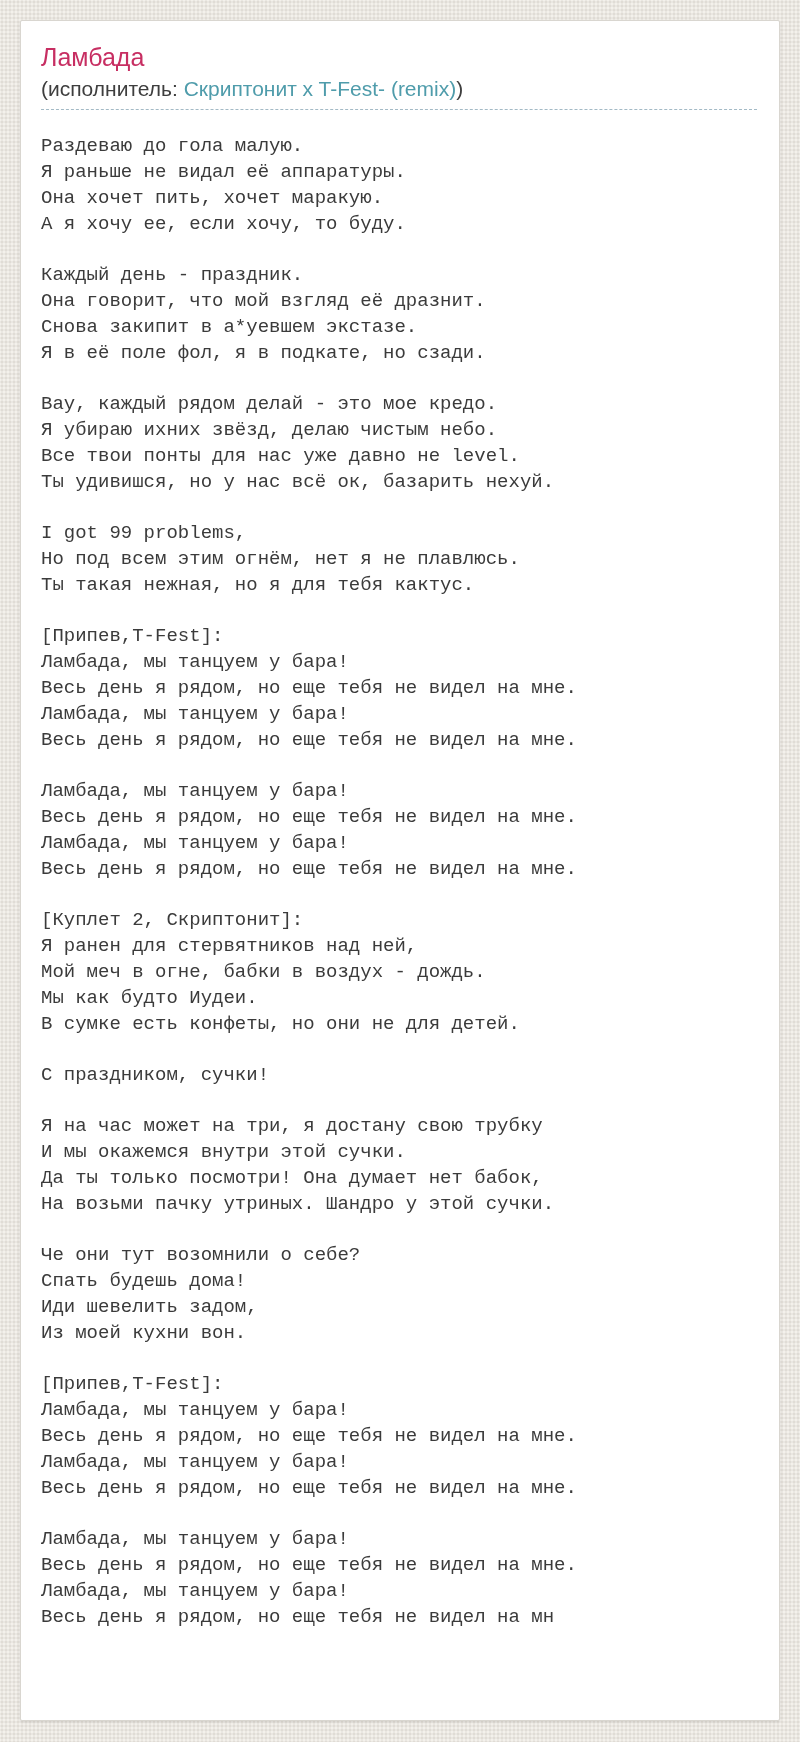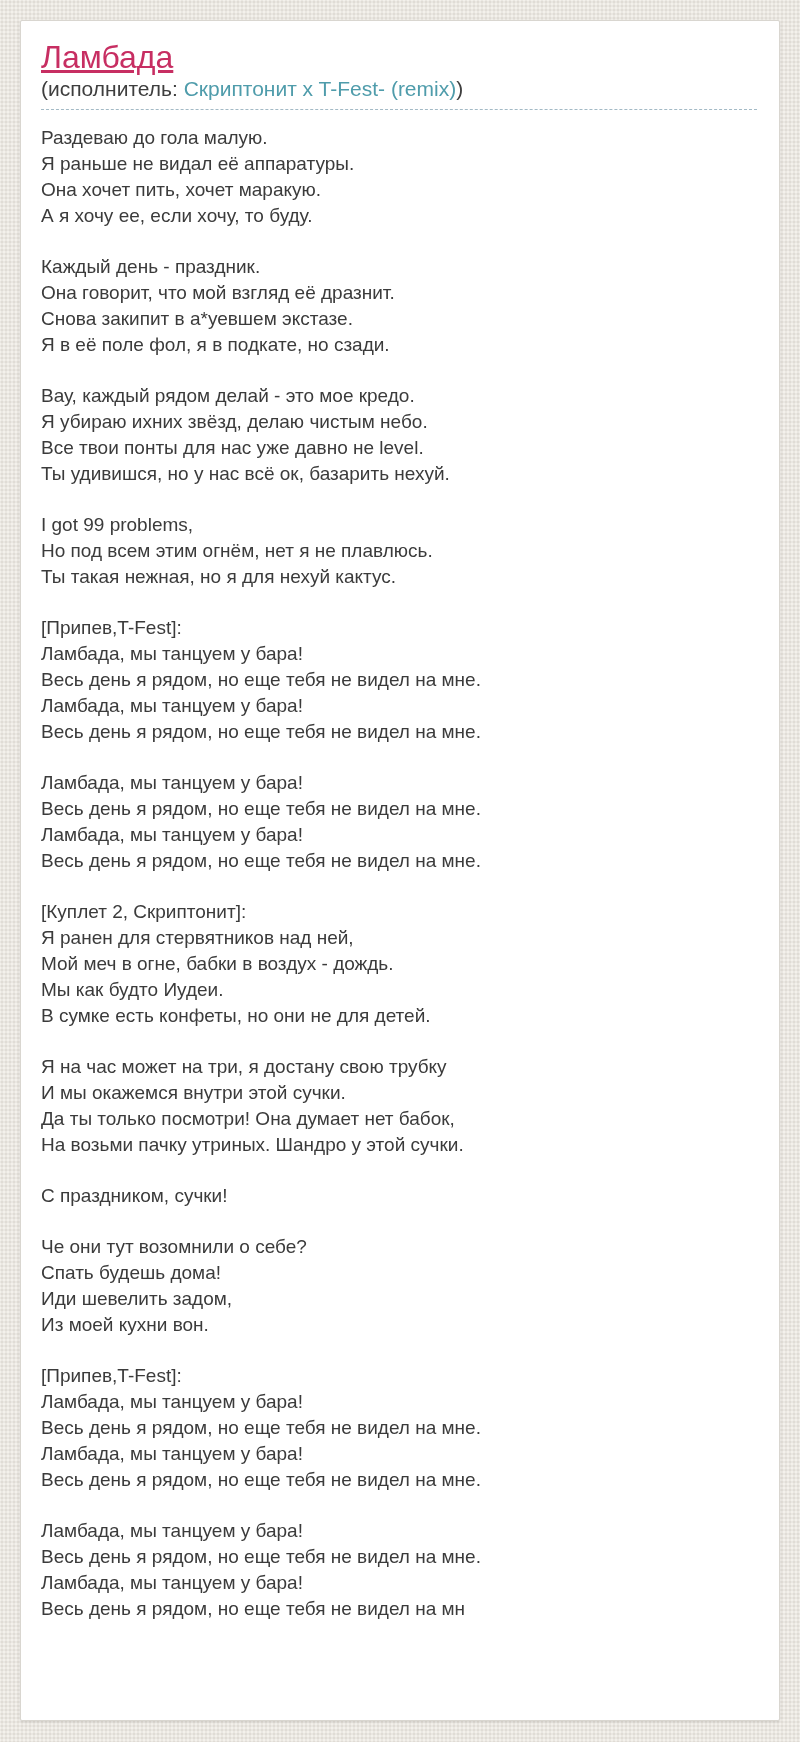--- a/index.html
+++ b/index.html
@@ -32,44 +32,44 @@
     min-height: 1701px;
     margin: 20px auto 0 auto;
     background: var(--card-background);
     border: 1px solid #d9d6d0;
     border-radius: 2px;
     box-shadow: 0 1px 3px rgba(0,0,0,0.10);
     padding: 20px 22px 38px 20px;
   }
   h1.song-title {
     margin: 0 0 5px 0;
-    font-size: 32px;
+    font-size: 25px;
     line-height: 32px;
     font-weight: 400;
     color: var(--title-color);
     letter-spacing: 0;
-    text-decoration: underline;
   }
   .artist-line {
     font-size: 21px;
     line-height: 21px;
     color: #3e3e3e;
     padding-bottom: 10px;
     border-bottom: 1px dashed var(--divider-color);
   }
   .artist-line a {
     color: var(--link-color);
     text-decoration: none;
     cursor: pointer;
   }
   .lyrics {
-    margin-top: 15px;
+    margin-top: 23px;
     font-size: 19px;
     line-height: 26px;
     color: var(--text-color);
+    font-family: Liberation Mono, monospace;
   }
   .lyrics p.stanza {
     margin: 0 0 25px 0;
   }
   .lyrics p.stanza:last-child {
     margin-bottom: 0;
   }
 </style>
 </head>
 <body>
@@ -78,23 +78,23 @@
   <h1 class="song-title">Ламбада</h1>
 
   <div class="artist-line">
     <span>(исполнитель: </span><a href="#">Скриптонит x T-Fest- (remix)</a><span>)</span>
   </div>
 
   <div class="lyrics" id="lyrics">
       <p class="stanza"><span>Раздеваю до гола малую.</span><br><span>Я раньше не видал её аппаратуры.</span><br><span>Она хочет пить, хочет маракую.</span><br><span>А я хочу ее, если хочу, то буду.</span></p>
       <p class="stanza"><span>Каждый день - праздник.</span><br><span>Она говорит, что мой взгляд её дразнит.</span><br><span>Снова закипит в а*уевшем экстазе.</span><br><span>Я в её поле фол, я в подкате, но сзади.</span></p>
       <p class="stanza"><span>Вау, каждый рядом делай - это мое кредо.</span><br><span>Я убираю ихних звёзд, делаю чистым небо.</span><br><span>Все твои понты для нас уже давно не level.</span><br><span>Ты удивишся, но у нас всё ок, базарить нехуй.</span></p>
-      <p class="stanza"><span>I got 99 problems,</span><br><span>Но под всем этим огнём, нет я не плавлюсь.</span><br><span>Ты такая нежная, но я для нехуй кактус.</span><br></p>
+      <p class="stanza"><span>I got 99 problems,</span><br><span>Но под всем этим огнём, нет я не плавлюсь.</span><br><span>Ты такая нежная, но я для тебя кактус.</span><br></p>
       <p class="stanza"><span>[Припев,T-Fest]:</span><br><span>Ламбада, мы танцуем у бара!</span><br><span>Весь день я рядом, но еще тебя не видел на мне.</span><br><span>Ламбада, мы танцуем у бара!</span><br><span>Весь день я рядом, но еще тебя не видел на мне.</span></p>
       <p class="stanza"><span>Ламбада, мы танцуем у бара!</span><br><span>Весь день я рядом, но еще тебя не видел на мне.</span><br><span>Ламбада, мы танцуем у бара!</span><br><span>Весь день я рядом, но еще тебя не видел на мне.</span></p>
       <p class="stanza"><span>[Куплет 2, Скриптонит]:</span><br><span>Я ранен для стервятников над ней,</span><br><span>Мой меч в огне, бабки в воздух - дождь.</span><br><span>Мы как будто Иудеи.</span><br><span>В сумке есть конфеты, но они не для детей.</span></p>
+      <p class="stanza"><span>С праздником, сучки!</span></p>
       <p class="stanza"><span>Я на час может на три, я достану свою трубку</span><br><span>И мы окажемся внутри этой сучки.</span><br><span>Да ты только посмотри! Она думает нет бабок,</span><br><span>На возьми пачку утриных. Шандро у этой сучки.</span></p>
-      <p class="stanza"><span>С праздником, сучки!</span></p>
       <p class="stanza"><span>Че они тут возомнили о себе?</span><br><span>Спать будешь дома!</span><br><span>Иди шевелить задом,</span><br><span>Из моей кухни вон.</span></p>
       <p class="stanza"><span>[Припев,T-Fest]:</span><br><span>Ламбада, мы танцуем у бара!</span><br><span>Весь день я рядом, но еще тебя не видел на мне.</span><br><span>Ламбада, мы танцуем у бара!</span><br><span>Весь день я рядом, но еще тебя не видел на мне.</span></p>
       <p class="stanza"><span>Ламбада, мы танцуем у бара!</span><br><span>Весь день я рядом, но еще тебя не видел на мне.</span><br><span>Ламбада, мы танцуем у бара!</span><br><span>Весь день я рядом, но еще тебя не видел на мн</span></p>
     </div>
 </div>
 
 </body></html>

